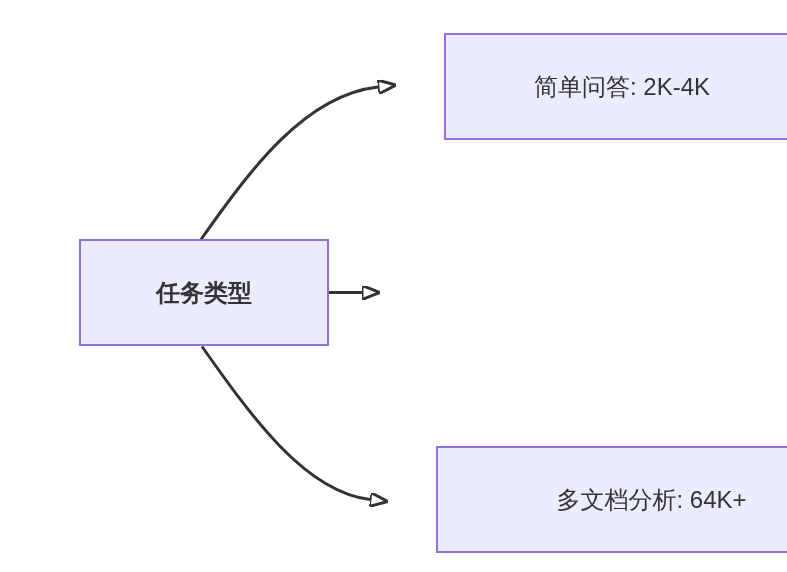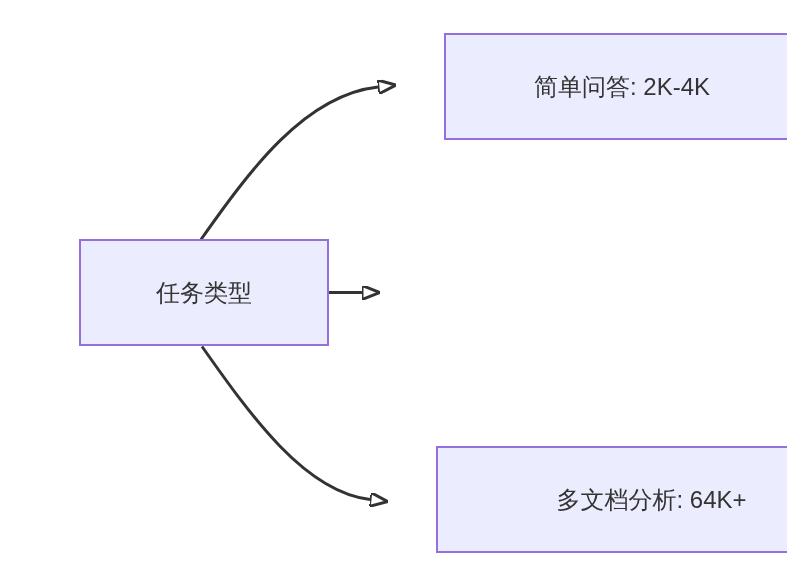--- a/index.html
+++ b/index.html
@@ -34,21 +34,21 @@
     border: 2px solid #9370DB;
     color: #333333;
     font-size: 24px;
     display: flex;
     align-items: center;
     justify-content: center;
     text-align: center;
     white-space: nowrap;
     margin-left: 48px;
   }
-  .node-root   { left: 31px;  top: 239px; width: 250px; height: 107px; }
+  .node-root   { left: 31px;  top: 239px; width: 250px; height: 107px; font-weight: bold; }
   .node-child1 { left: 396px; top: 33px;  width: 356px; height: 107px; }
   .node-child2 { left: 381px; top: 239px; width: 390px; height: 107px; }
   .node-child3 { left: 388px; top: 446px; width: 431px; height: 107px; }
 </style>
 </head>
 <body>
 
 <div class="canvas">
 
   <svg class="edges" viewBox="0 0 787 572" xmlns="http://www.w3.org/2000/svg">

